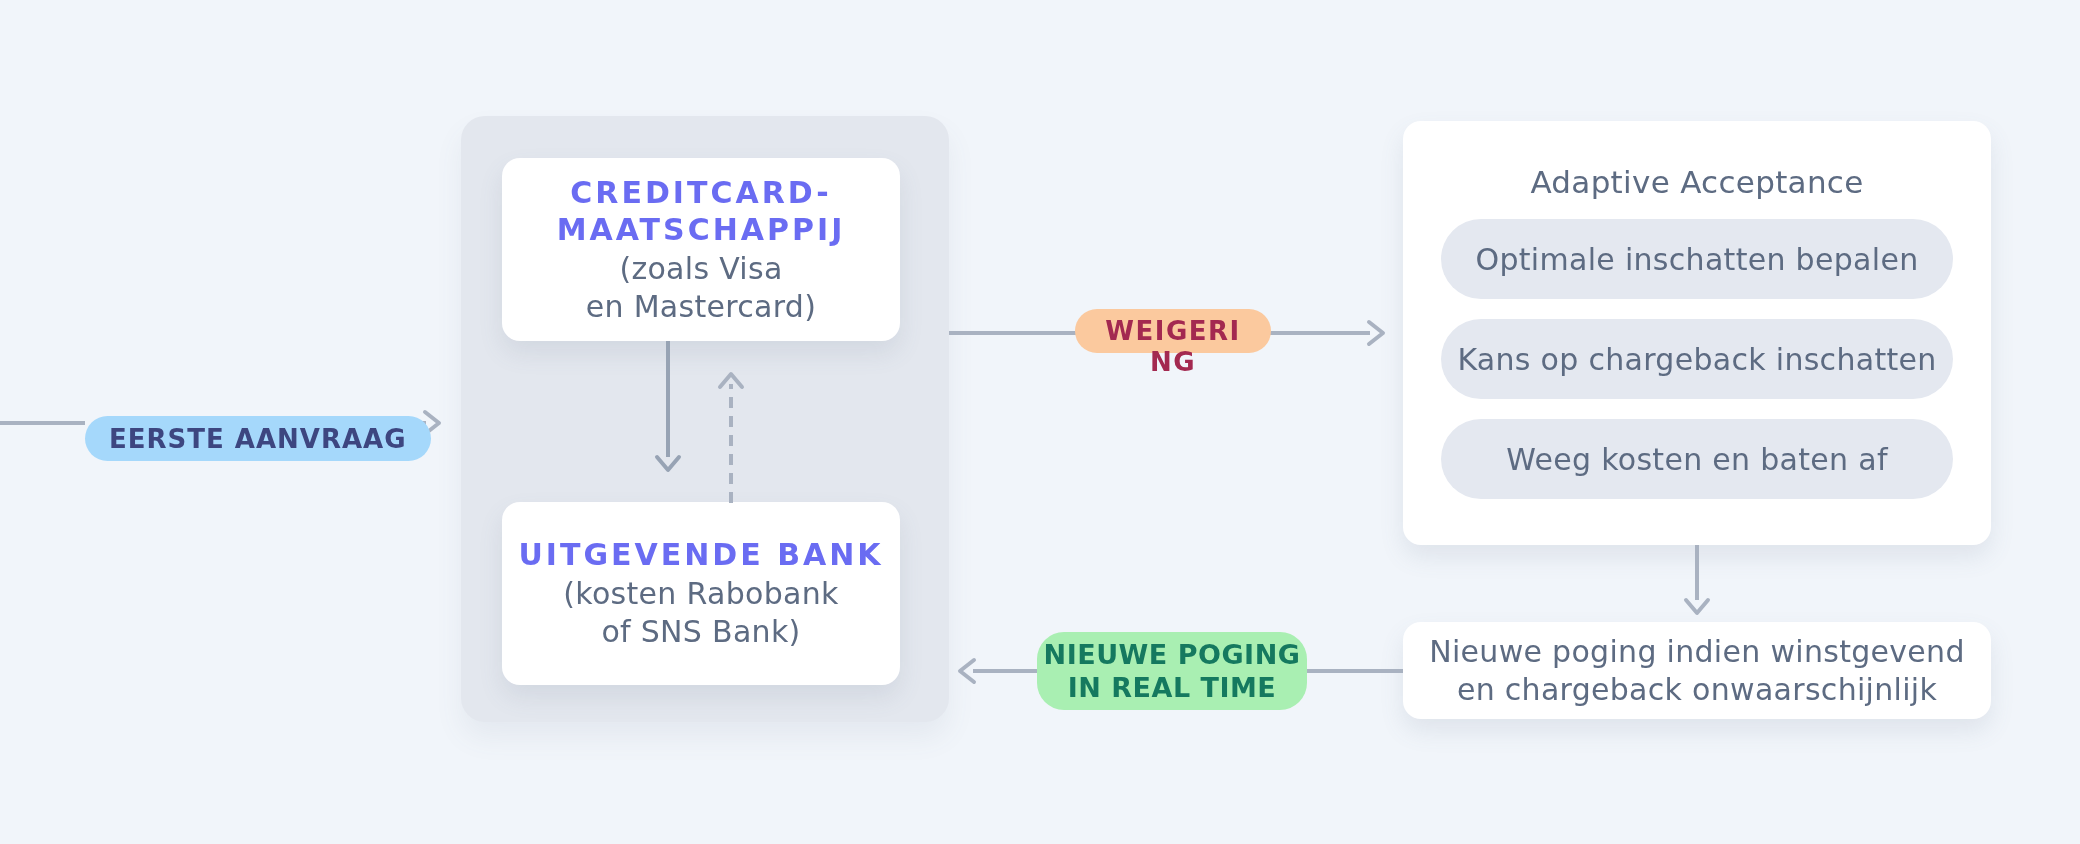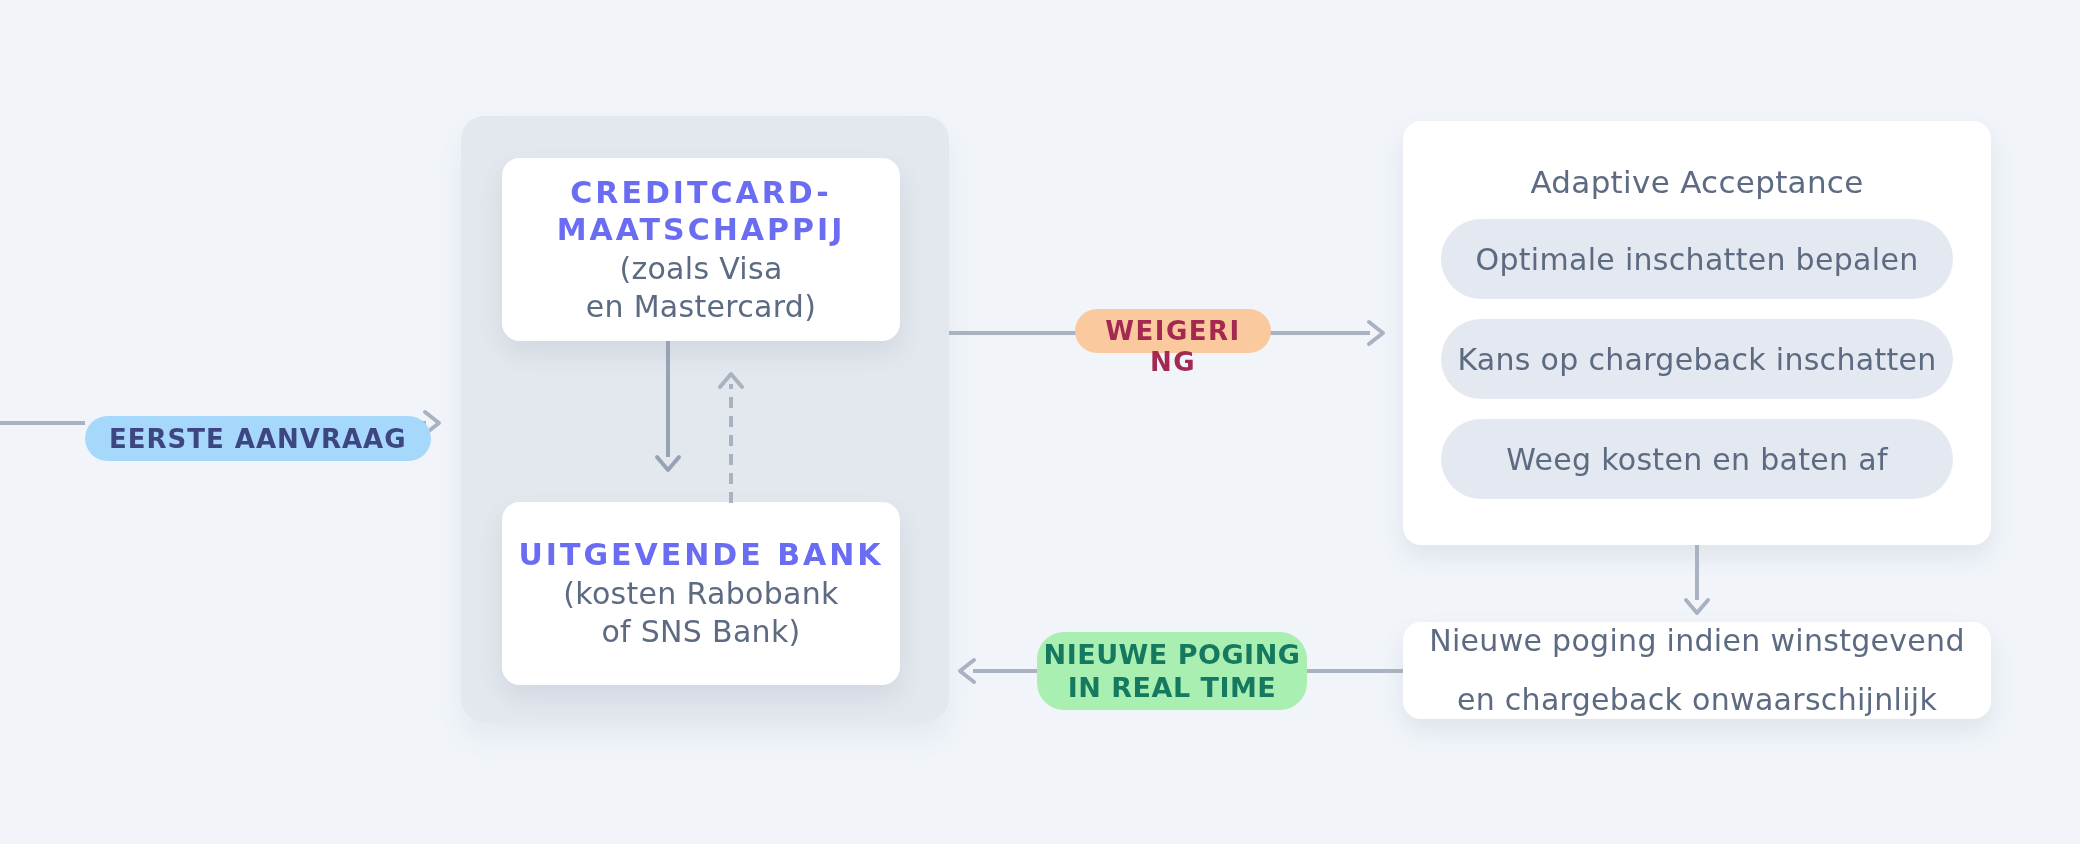--- a/index.html
+++ b/index.html
@@ -76,21 +76,21 @@
   .rpills{margin-top:18px;display:flex;flex-direction:column;gap:20px;}
   .rpill{
     height:80px;border-radius:40px;background:var(--pill-bg);
     display:flex;align-items:center;justify-content:center;
     color:var(--slate);font-size:30px;letter-spacing:0.3px;white-space:nowrap;
   }
   .bcard{
     position:absolute;left:1403px;top:622px;width:588px;height:97px;z-index:2;
     background:var(--white);border-radius:18px;
     box-shadow:0 12px 24px rgba(90,107,133,0.12);
-    display:flex;flex-direction:column;align-items:center;justify-content:space-between;
+    display:flex;flex-direction:column;align-items:center;justify-content:center;
     color:var(--slate);font-size:30px;line-height:38px;text-align:center;letter-spacing:0.3px;white-space:nowrap;
   }
 </style>
 </head>
 <body>
 
 <div class="canvas">
 
   <svg class="connectors" width="2080" height="844" viewBox="0 0 2080 844">
     <path class="line" d="M0 423 H85"></path>

